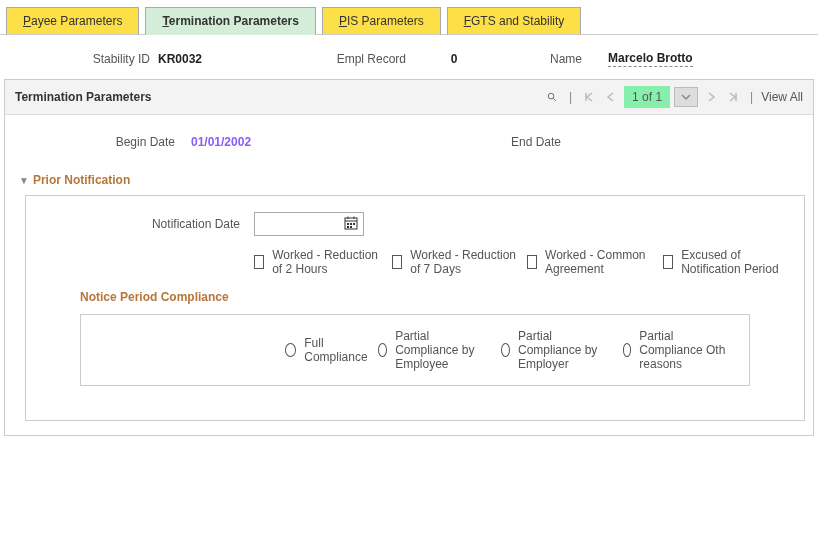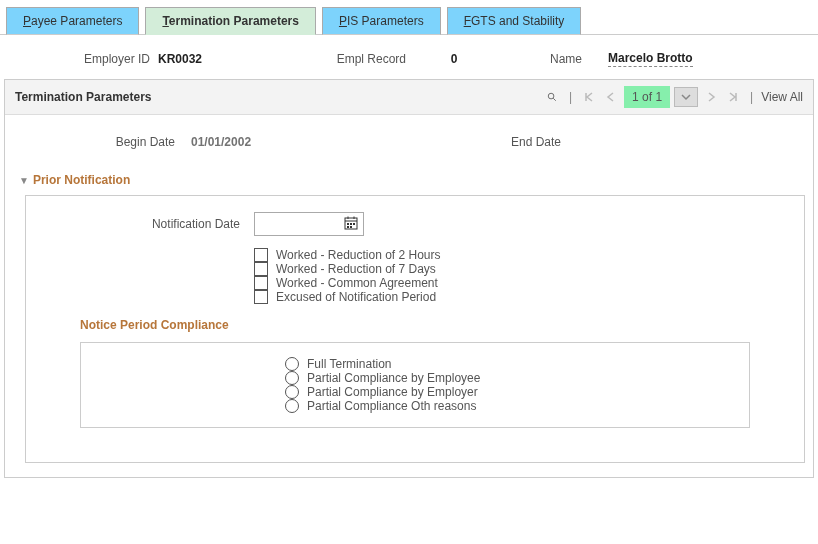--- a/index.html
+++ b/index.html
@@ -13,21 +13,21 @@
   }
   .tabs {
     display: flex;
     gap: 6px;
     padding: 6px 6px 0 6px;
     border-bottom: 1px solid #ccc;
   }
   .tab {
     border: 1px solid #aaa;
     padding: 6px 16px;
-    background: #7dd3fc;
+    background: #fde047;
     cursor: pointer;
     position: relative;
     bottom: -1px;
     border-bottom: 1px solid #ccc;
   }
   .tab.active {
     background: #d3edd9;
     border-bottom: 1px solid #d3edd9;
     font-weight: bold;
   }
@@ -83,21 +83,21 @@
     border: 1px solid #bbb;
   }
   .nav-btn svg { width: 10px; height: 10px; }
   .view-all { color: #555; cursor: pointer; }
   .dates-row {
     display: flex;
     padding: 20px 40px 20px 40px;
     color: #555;
   }
   .dates-row .lbl { width: 130px; text-align: right; margin-right: 16px; }
-  .dates-row .val { font-weight: bold; color: #737373; width: 160px; }
+  .dates-row .val { font-weight: bold; color: #8b5cf6; width: 160px; }
   .collapsible {
     display: flex;
     align-items: center;
     color: #b7763a;
     font-weight: bold;
     padding: 4px 14px 8px 14px;
     gap: 4px;
   }
   .collapsible .caret { color: #888; font-size: 10px; }
   .section-box {
@@ -122,21 +122,22 @@
     width: 110px;
     padding: 2px 4px;
     display: inline-flex;
     align-items: center;
     justify-content: flex-end;
   }
   .cal-icon { color: #444; }
   .checks, .radios {
     margin: 10px 0 0 214px;
     display: flex;
-    flex-direction: column;
+    flex-direction: row;
+    gap: 8px;
     color: #555;
   }
   .chk, .rad {
     display: flex;
     align-items: center;
     gap: 8px;
   }
   .chk-box {
     width: 14px;
     height: 14px;
@@ -173,21 +174,21 @@
   </div>
   <div class="tab">
     <span class="ul">P</span><span>IS Parameters</span>
   </div>
   <div class="tab">
     <span class="ul">F</span><span>GTS and Stability</span>
   </div>
 </div>
 
 <div class="info-row">
-  <span class="info-label" style="width:110px">Employer ID</span>
+  <span class="info-label" style="width:110px">Stability ID</span>
   <span class="info-value" style="width:140px">KR0032</span>
   <span class="info-label" style="width:100px">Empl Record</span>
   <span class="info-value" style="width:80px;text-align:center">0</span>
   <span class="info-label" style="width:80px">Name</span>
   <span class="info-value link" style="margin-left:18px">Marcelo Brotto</span>
 </div>
 
 <div class="panel">
   <div class="panel-header">
     <span>Termination Parameters</span>
@@ -280,21 +281,21 @@
         <span class="chk-box"></span>
         <span>Excused of Notification Period</span>
       </label>
     </div>
 
     <div class="subhead">Notice Period Compliance</div>
     <div class="compliance-box">
       <div class="radios" style="margin-left:190px;margin-top:0">
         <label class="rad">
           <span class="rad-circle"></span>
-          <span>Full Termination</span>
+          <span>Full Compliance</span>
         </label>
         <label class="rad">
           <span class="rad-circle"></span>
           <span>Partial Compliance by Employee</span>
         </label>
         <label class="rad">
           <span class="rad-circle"></span>
           <span>Partial Compliance by Employer</span>
         </label>
         <label class="rad">

